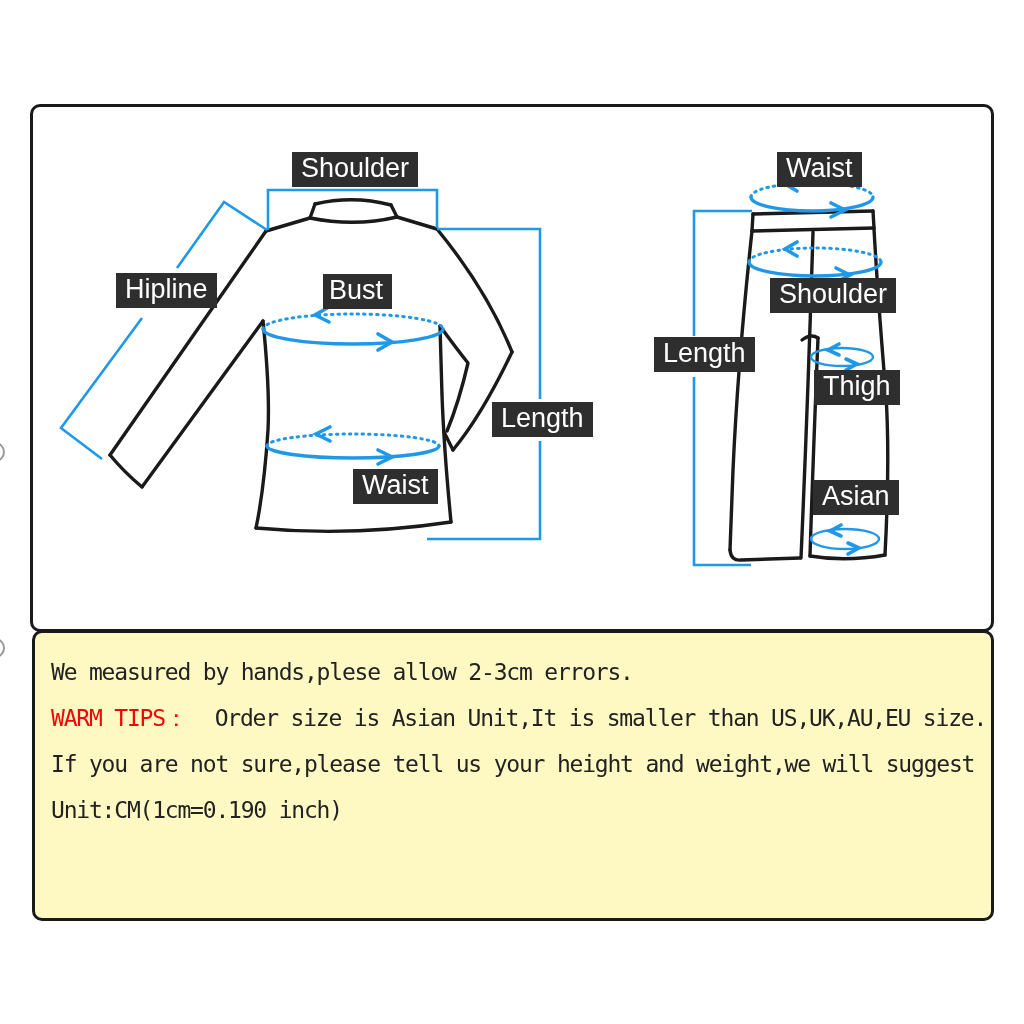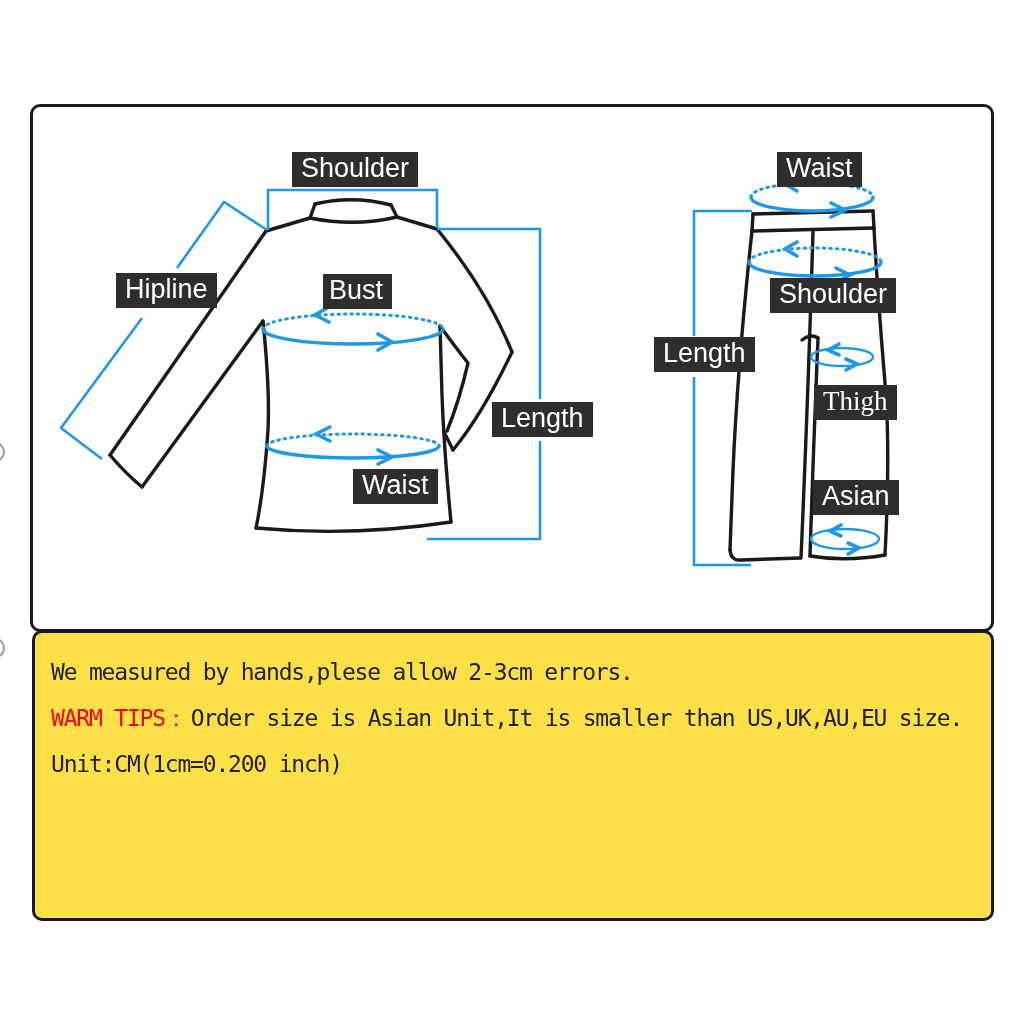--- a/index.html
+++ b/index.html
@@ -13,21 +13,21 @@
   body{font-family:"Liberation Sans",sans-serif;position:relative;}
 
   .stage{position:absolute;left:0;top:0;width:1008px;height:1024px;}
 
   .diagram-box{
     position:absolute;left:30px;top:104px;width:964px;height:528px;
     border:3px solid var(--outline-black);border-radius:10px;background:#fff;
   }
   .notes-box{
     position:absolute;left:32px;top:630px;width:962px;height:291px;
-    border:3px solid var(--outline-black);border-radius:10px;background:#fde047;
+    border:3px solid var(--outline-black);border-radius:10px;background:#fef9c3;
     padding:16px 10px 12px 16px;
   }
 
   svg.overlay{position:absolute;left:0;top:0;width:1024px;height:1024px;pointer-events:none;}
 
   .g-line{fill:none;stroke:var(--outline-black);stroke-width:3.4;stroke-linecap:round;stroke-linejoin:round;}
   .b-line{fill:none;stroke:var(--measure-blue);stroke-width:2.6;stroke-linecap:butt;stroke-linejoin:miter;}
   .b-dash{fill:none;stroke:var(--measure-blue);stroke-width:3;stroke-linecap:round;stroke-dasharray:1.5 5;}
   .b-solid{fill:none;stroke:var(--measure-blue);stroke-width:3.4;stroke-linecap:round;}
   .b-thin{fill:none;stroke:var(--measure-blue);stroke-width:2.4;stroke-linecap:round;}
@@ -38,21 +38,21 @@
     position:absolute;background:var(--label-bg);color:#fff;
     font-size:27px;line-height:31px;padding:1px 9px 3px;white-space:nowrap;
     font-family:"Liberation Sans",sans-serif;
   }
 
   .notes-box p{
     font-family:"DejaVu Sans Mono",monospace;
     font-size:23px;letter-spacing:-1.2px;line-height:46px;
     color:#222;white-space:nowrap;
   }
-  .notes-box .red{color:var(--warning-red);margin-right:4px;}
+  .notes-box .red{color:var(--warning-red);margin-right:28px;}
 </style>
 </head>
 <body>
 
 <div class="stage">
 
   <div class="diagram-box"></div>
 
   <svg class="overlay" viewBox="0 0 1024 1024" aria-hidden="true">
 
@@ -156,22 +156,23 @@
 
   <div class="tag" style="left:292px;top:152px;">Shoulder</div>
   <div class="tag" style="left:116px;top:273px;">Hipline</div>
   <div class="tag" style="left:323px;top:274px;padding-left:6px;">Bust</div>
   <div class="tag" style="left:492px;top:402px;">Length</div>
   <div class="tag" style="left:353px;top:469px;">Waist</div>
 
   <div class="tag" style="left:777px;top:152px;">Waist</div>
   <div class="tag" style="left:770px;top:278px;">Shoulder</div>
   <div class="tag" style="left:654px;top:337px;">Length</div>
-  <div class="tag" style="left:814px;top:385px;font-family:Liberation Serif, serif;">Thigh</div>
+  <div class="tag" style="left:814px;top:370px;">Thigh</div>
   <div class="tag" style="left:813px;top:480px;">Asian</div>
 
   <div class="notes-box">
     <p>We measured by hands,plese allow 2-3cm errors.</p>
     <p><span class="red">WARM TIPS：</span><span>Order size is Asian Unit,It is smaller than US,UK,AU,EU size.</span></p>
-    <p>Unit:CM(1cm=0.200 inch)</p>
+    <p>If you are not sure,please tell us your height and weight,we will suggest</p>
+    <p>Unit:CM(1cm=0.190 inch)</p>
   </div>
 
 </div>
 
 </body></html>

